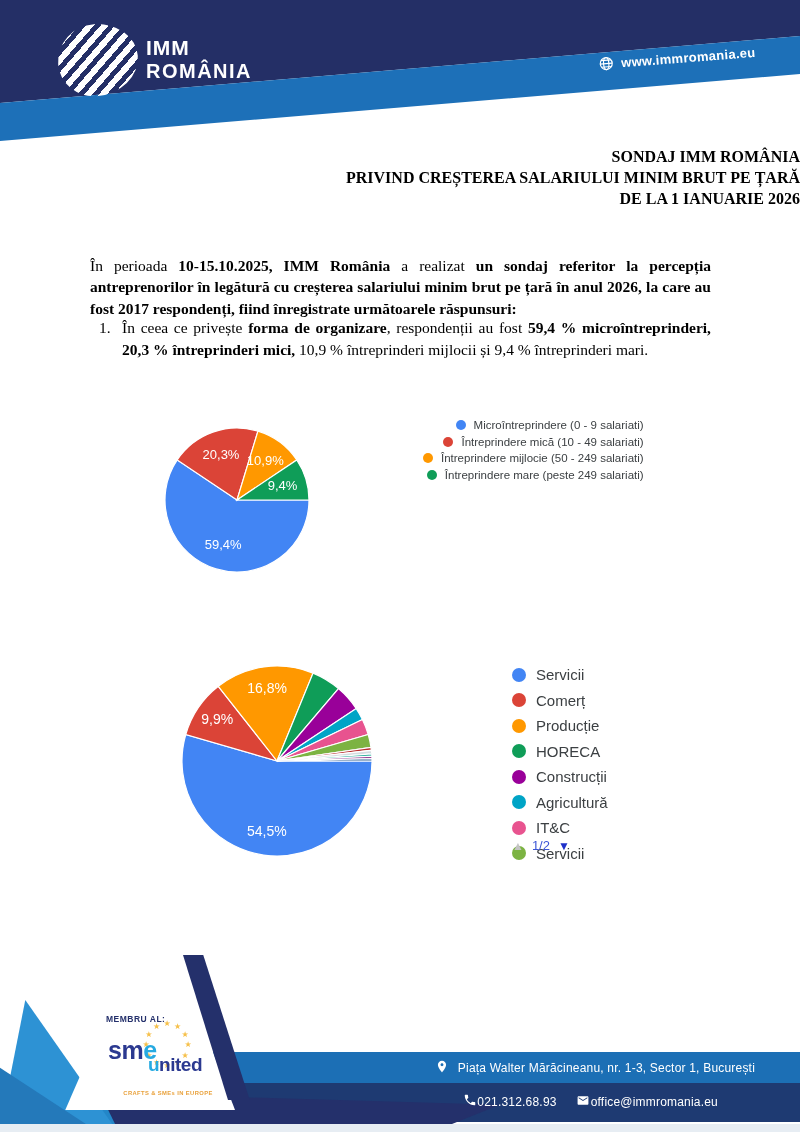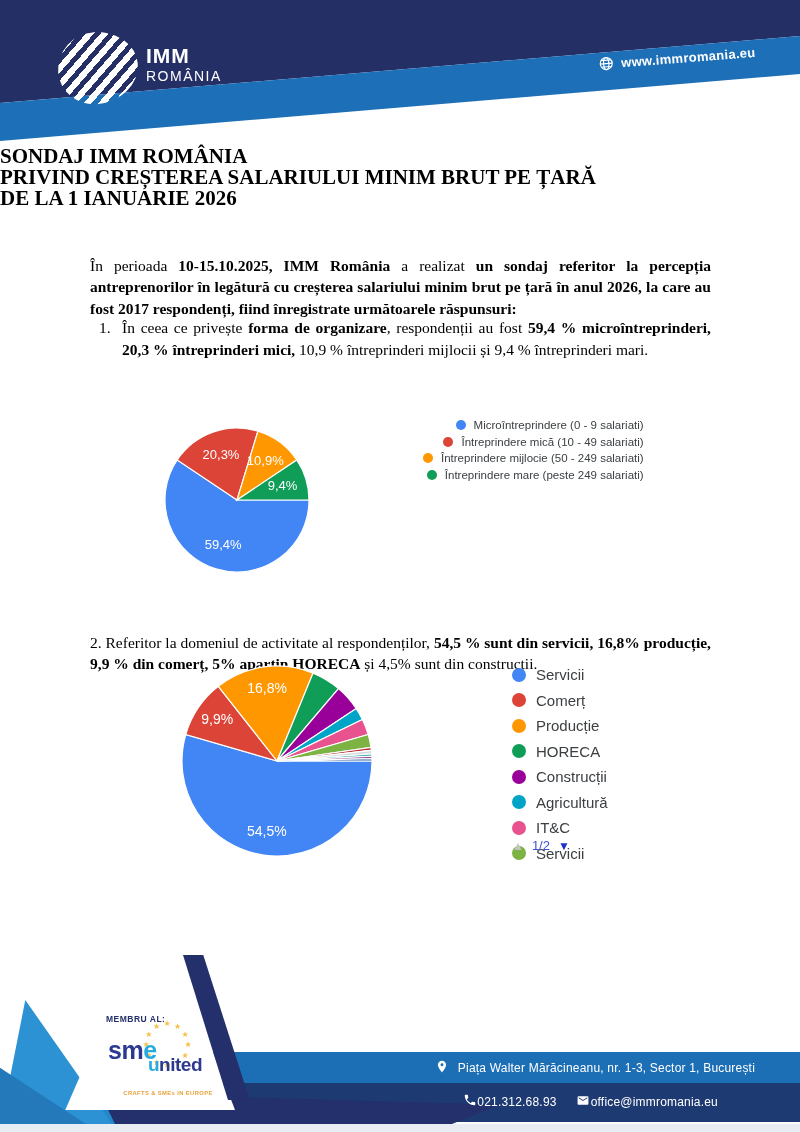--- a/index.html
+++ b/index.html
@@ -6,32 +6,32 @@
   .page{
     position:relative;width:800px;height:1132px;margin:0 auto;
     background:#ffffff;overflow:hidden;
     font-family:"Liberation Sans",sans-serif;
   }
   
   .hdr-navy{position:absolute;left:0;top:0;width:800px;height:141px;background:#242F66;
     clip-path:polygon(0 0,100% 0,100% 25.5%,0 73%);}
   .hdr-stripe{position:absolute;left:0;top:0;width:800px;height:141px;background:#1D70B8;
     clip-path:polygon(0 73%,100% 25.5%,100% 52.5%,0 100%);}
-  .logo{position:absolute;left:58px;top:32px;width:260px;height:80px;text-align:right;}
+  .logo{position:absolute;left:58px;top:24px;width:260px;height:80px;text-align:right;}
   .logo-blob{position:absolute;left:0;top:0;width:80px;height:72px;
     background:repeating-linear-gradient(135deg,#ffffff 0 6px,transparent 6px 11px);
     border-radius:48% 52% 55% 45% / 52% 48% 52% 48%;transform:rotate(-4deg);}
   .logo-imm{position:absolute;left:88px;top:12px;color:#fff;font-size:21px;font-weight:800;letter-spacing:1px;}
-  .logo-ro{position:absolute;left:88px;top:36px;color:#fff;font-size:14px;font-weight:400;letter-spacing:1.5px;}
+  .logo-ro{position:absolute;left:88px;top:36px;color:#fff;font-size:20px;font-weight:700;letter-spacing:1.5px;}
   .website{position:absolute;left:598px;top:50px;display:flex;align-items:center;gap:7px;
     color:#fff;font-size:13px;font-weight:600;transform:rotate(-4.5deg);letter-spacing:.3px;}
   .website svg{display:block;}
   
-  .doc-title{position:absolute;left:0;top:146px;width:800px;text-align:left;
-    font-family:"Liberation Serif",serif;font-weight:bold;font-size:21px;line-height:21px;color:#000;}
+  .doc-title{position:absolute;left:0;top:146px;width:800px;text-align:right;
+    font-family:"Liberation Serif",serif;font-weight:bold;font-size:16px;line-height:21px;color:#000;}
   .para{position:absolute;font-family:"Liberation Serif",serif;font-size:15.5px;line-height:21.5px;
     color:#000;text-align:justify;}
   .intro{left:90px;top:239px;width:621px;}
   .item1{left:99px;top:317px;width:612px;padding-left:23px;box-sizing:border-box;}
   .item1 .num{position:absolute;left:0;top:0;}
   .item2{left:90px;top:616px;width:621px;}
   
   .pie{position:absolute;}
   .pie1{left:157px;top:420px;}
   .pie2{left:177px;top:661px;}
@@ -141,21 +141,20 @@
       <div class="lg-row">
        <span class="lg-dot" style="background:#FF9800"></span>
        <span>Întreprindere mijlocie (50 - 249 salariati)</span>
      </div>
       <div class="lg-row">
        <span class="lg-dot" style="background:#0F9D58"></span>
        <span>Întreprindere mare (peste 249 salariati)</span>
      </div>
     </div>
 
-  <p class="para item2">2. Referitor la domeniul de activitate al respondenților, <b>54,5 % sunt din servicii, 16,8% producție, 9,9 % din comerț, 5% aparțin HORECA</b> și 4,5% sunt din construcții.</p>
 
   <div class="pie pie2"><svg width="200" height="200" viewBox="0 0 200 200">
         <path d="M100,100 L195.00,100.00 A95,95 0 1 1 8.77,73.50 Z" fill="#4285F4" stroke="#ffffff" stroke-width="1.2"></path>
         <path d="M100,100 L8.77,73.50 A95,95 0 0 1 41.30,25.30 Z" fill="#DB4437" stroke="#ffffff" stroke-width="1.2"></path>
         <path d="M100,100 L41.30,25.30 A95,95 0 0 1 136.08,12.12 Z" fill="#FF9800" stroke="#ffffff" stroke-width="1.2"></path>
         <path d="M100,100 L136.08,12.12 A95,95 0 0 1 161.47,27.57 Z" fill="#0F9D58" stroke="#ffffff" stroke-width="1.2"></path>
         <path d="M100,100 L161.47,27.57 A95,95 0 0 1 179.24,47.59 Z" fill="#990099" stroke="#ffffff" stroke-width="1.2"></path>
         <path d="M100,100 L179.24,47.59 A95,95 0 0 1 185.44,58.47 Z" fill="#00A4C6" stroke="#ffffff" stroke-width="1.2"></path>
         <path d="M100,100 L185.44,58.47 A95,95 0 0 1 191.23,73.50 Z" fill="#E8538F" stroke="#ffffff" stroke-width="1.2"></path>
         <path d="M100,100 L191.23,73.50 A95,95 0 0 1 194.01,86.32 Z" fill="#7CB342" stroke="#ffffff" stroke-width="1.2"></path>

